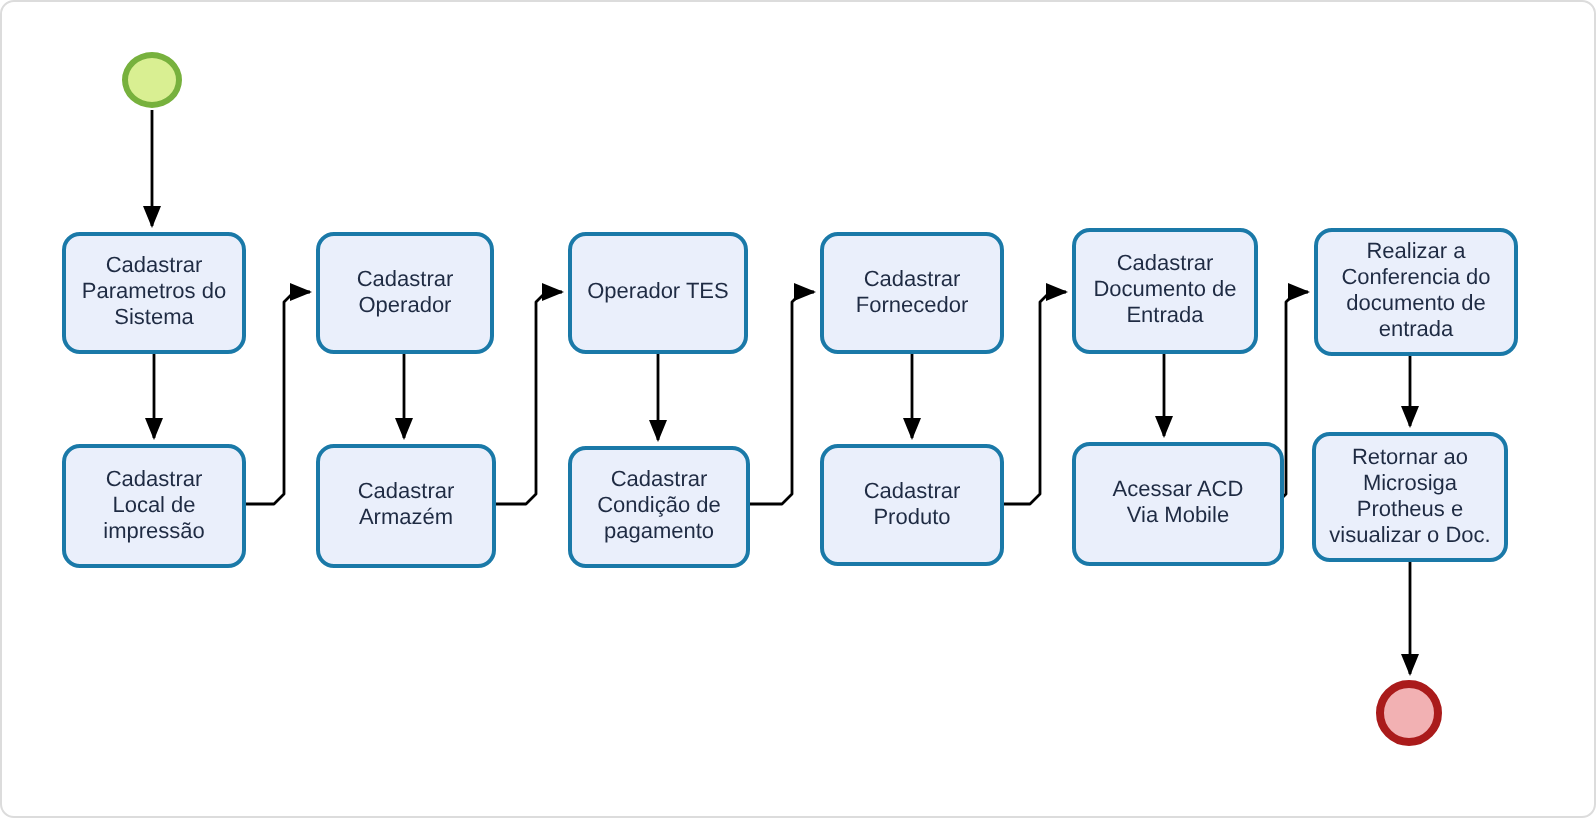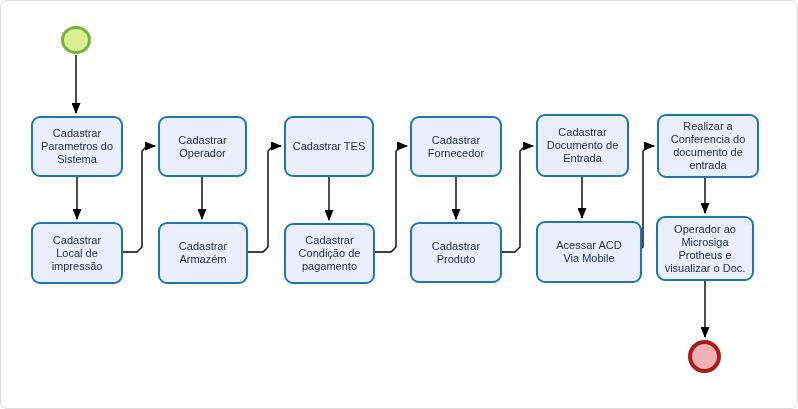--- a/index.html
+++ b/index.html
@@ -104,21 +104,21 @@
     <span class="label">Cadastrar
 Operador</span>
   </div>
 
   <div class="task" style="left:157px;top:221px;width:90px;height:62px">
     <span class="label">Cadastrar
 Armazém</span>
   </div>
 
   <div class="task" style="left:283px;top:115px;width:90px;height:61px">
-    <span class="label">Cadastrar TES</span>
+    <span class="label">Operador TES</span>
   </div>
 
   <div class="task" style="left:283px;top:222px;width:91px;height:61px">
     <span class="label">Cadastrar
 Condição de
 pagamento</span>
   </div>
 
   <div class="task" style="left:409px;top:115px;width:92px;height:61px">
     <span class="label">Cadastrar
@@ -142,21 +142,21 @@
   </div>
 
   <div class="task" style="left:656px;top:113px;width:102px;height:64px">
     <span class="label">Realizar a
 Conferencia do
 documento de
 entrada</span>
   </div>
 
   <div class="task" style="left:655px;top:215px;width:98px;height:65px">
-    <span class="label">Operador ao
+    <span class="label">Retornar ao
 Microsiga
 Protheus e
 visualizar o Doc.</span>
   </div>
 
   <div class="event end"></div>
 
 </div>
 
 </body></html>

